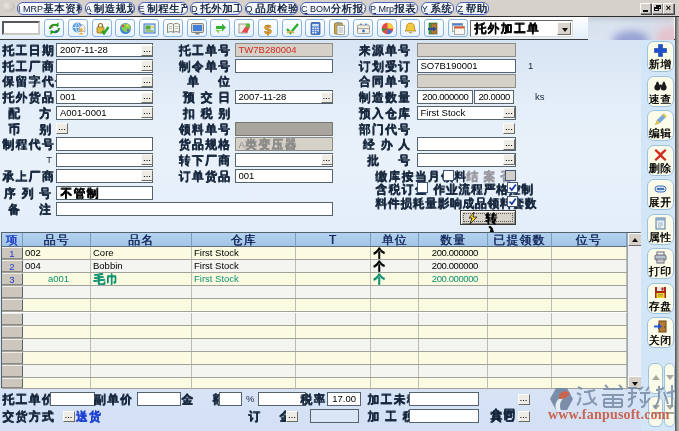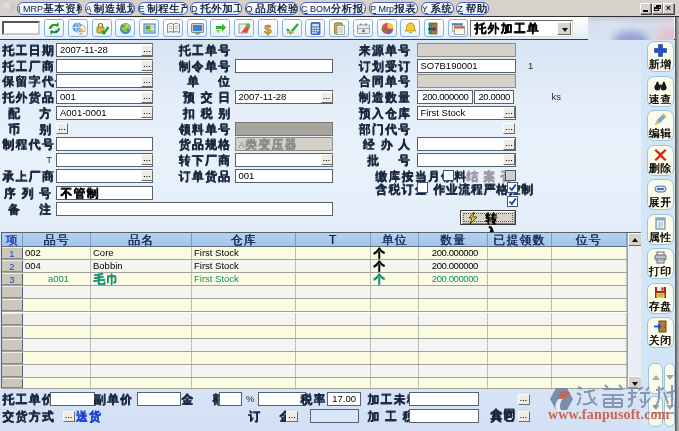--- a/index.html
+++ b/index.html
@@ -232,20 +232,21 @@
 <div class="fld" style="left:56px;top:112.9px;width:97px"></div>
     <div class="b3" style="left:141px;top:114.4px">…</div>
 <div class="lb" style="left:2px;top:128.6px;width:50px">承上厂商</div>
 <div class="fld" style="left:56px;top:128.6px;width:97px"></div>
     <div class="b3" style="left:141px;top:130.1px">…</div>
 <div class="lb" style="left:2px;top:145.5px;width:50px">序 列 号</div>
 <div class="fld" style="left:56px;top:145.5px;width:97px"><span class="cj" style="line-height:12px">不管制</span></div>
 <div class="lb" style="left:2px;top:161.5px;width:50px">备    注</div>
 <div class="fld" style="left:56px;top:161.5px;width:277px"></div>
 <div class="lb" style="left:170px;top:3px;width:61px">托工单号</div>
+<div class="fld gray" style="left:234.5px;top:3px;width:98.5px;color:#d42a1e">TW7B280004</div>
 <div class="lb" style="left:170px;top:18.7px;width:61px">制令单号</div>
 <div class="fld" style="left:234.5px;top:18.7px;width:98.5px"></div>
 <div class="lb" style="left:170px;top:34.4px;width:61px">单    位</div>
 <div class="lb" style="left:170px;top:50.1px;width:61px">预 交 日</div>
 <div class="fld" style="left:234.5px;top:50.1px;width:98.5px">2007-11-28</div>
     <div class="b3" style="left:320.5px;top:51.6px">…</div>
 <div class="lb" style="left:170px;top:65.8px;width:61px">扣 税 别</div>
 <div class="lb" style="left:170px;top:81.5px;width:61px">领料单号</div>
 <div class="fld dgray" style="left:234.5px;top:81.5px;width:98.5px"></div>
 <div class="lb" style="left:170px;top:97.2px;width:61px">货品规格</div>
@@ -258,21 +259,21 @@
 <div class="lb" style="left:340px;top:3px;width:71px">来源单号</div>
 <div class="fld gray" style="left:416.5px;top:3px;width:99px"></div>
 <div class="lb" style="left:340px;top:18.7px;width:71px">订划受订</div>
 <div class="fld" style="left:416.5px;top:18.7px;width:99px">SO7B190001</div>
 <div class="lb lat" style="left:528px;top:18.7px;width:10px;text-align:left">1</div>
 <div class="lb" style="left:340px;top:34.4px;width:71px">合同单号</div>
 <div class="fld gray" style="left:416.5px;top:34.4px;width:99px"></div>
 <div class="lb" style="left:340px;top:50.1px;width:71px">制造数量</div>
 <div class="fld" style="left:416.5px;top:50.1px;width:56px;text-align:right;padding-right:3px;letter-spacing:-.4px">200.000000</div>
 <div class="fld" style="left:474px;top:50.1px;width:40px;text-align:right;padding-right:3px;letter-spacing:-.4px">20.0000</div>
-<div class="lb lat" style="left:547px;top:50.1px;width:14px;text-align:right">ks</div>
+<div class="lb lat" style="left:535px;top:50.1px;width:14px;text-align:left">ks</div>
 <div class="lb" style="left:340px;top:65.8px;width:71px">预入仓库</div>
 <div class="fld" style="left:416.5px;top:65.8px;width:99px">First Stock</div>
     <div class="b3" style="left:503px;top:67.3px">…</div>
 <div class="lb" style="left:340px;top:81.5px;width:71px">部门代号</div>
     <div class="b3" style="left:503px;top:83px">…</div>
 <div class="lb" style="left:340px;top:97.2px;width:71px">经 办 人</div>
 <div class="fld" style="left:416.5px;top:97.2px;width:99px"></div>
     <div class="b3" style="left:503px;top:98.7px">…</div>
 <div class="lb" style="left:340px;top:112.9px;width:71px">批    号</div>
 <div class="fld" style="left:416.5px;top:112.9px;width:99px"></div>
@@ -282,20 +283,21 @@
 <div class="lb" style="left:466px;top:129px;width:37px;text-align:left;color:#9a98a0;letter-spacing:0.8px">结 案 否</div>
 <div class="cb" style="left:505px;top:129.5px;background:#d2cfc8"></div>
 <div class="lb" style="left:375px;top:141.5px;width:40px;text-align:left">含税订金</div>
 <div class="cb" style="left:416.5px;top:142px"></div>
 <div class="lb" style="left:433px;top:141.5px;width:75px;text-align:left;letter-spacing:0.55px">作业流程严格控制</div>
 <div class="cb" style="left:507px;top:142px">
       <svg width="9" height="9" viewBox="0 0 9 9" style="position:absolute;left:0;top:0">
         <path d="M1.5 4.5l2.3 2.6L7.8 1.5" fill="none" stroke="#1b3fae" stroke-width="1.8"></path>
       </svg>
     </div>
+<div class="lb" style="left:375px;top:155.5px;width:125px;text-align:left;letter-spacing:0.45px">料件损耗量影响成品领料套数</div>
 <div class="cb" style="left:507px;top:155.5px">
       <svg width="9" height="9" viewBox="0 0 9 9" style="position:absolute;left:0;top:0">
         <path d="M1.5 4.5l2.3 2.6L7.8 1.5" fill="none" stroke="#1b3fae" stroke-width="1.8"></path>
       </svg>
     </div>
 <div class="ab" style="left:460px;top:170px;width:56px;height:15px;background:#d8d4cc;border:1px solid #3c3c3c;box-shadow:inset 1px 1px 0 #fdfdfb,inset -1px -1px 0 #8a8880">
 <div class="ab" style="left:2px;top:2px;right:2px;bottom:2px;border:1px dotted #555"></div>
 <svg class="ab" style="left:6px;top:1px" width="12" height="12" viewBox="0 0 12 12">
         <path d="M7 0L2 6h3l-2 6 7-7H6z" fill="#f5d520" stroke="#222" stroke-width="0.8"></path>
       </svg>

